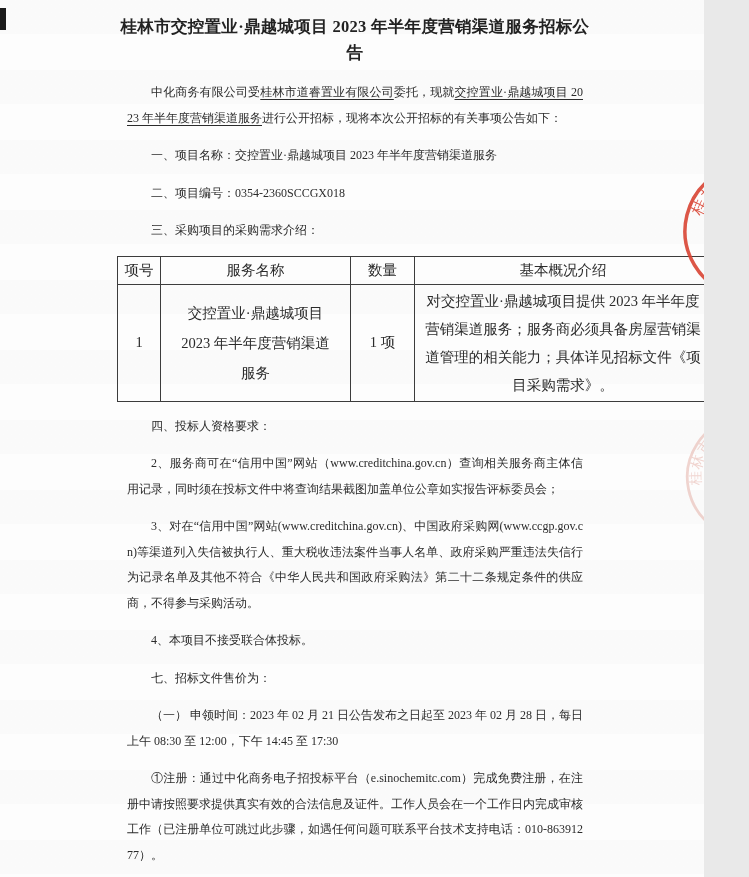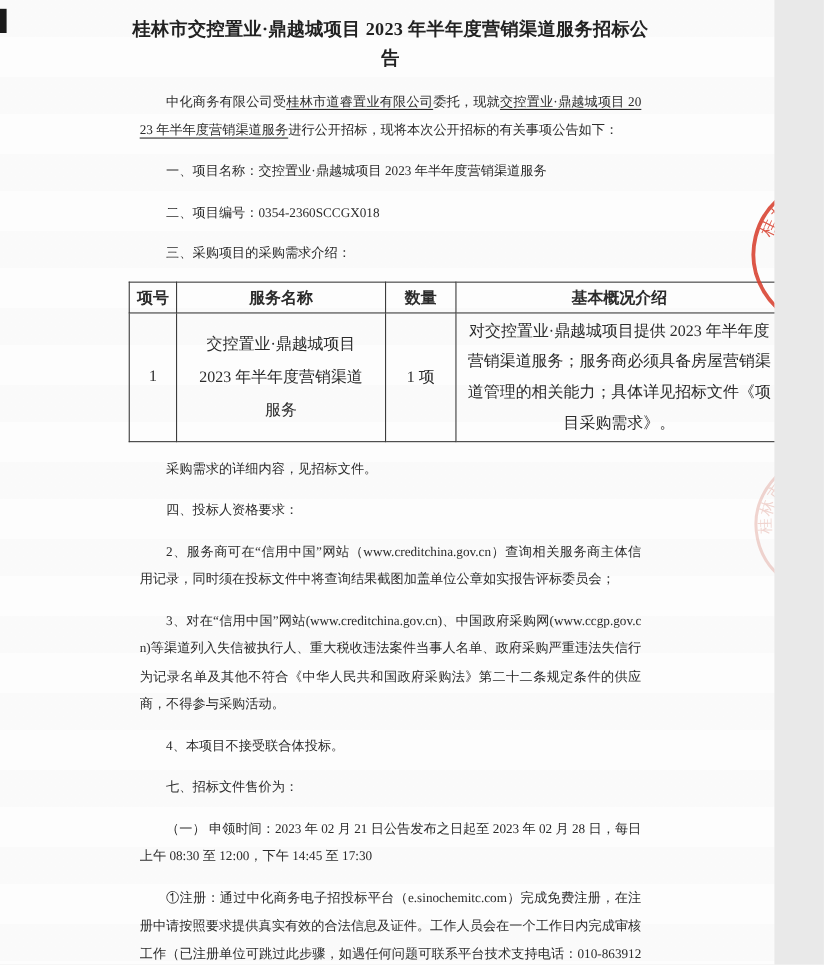--- a/index.html
+++ b/index.html
@@ -49,21 +49,21 @@
   }
   .req-table th, .req-table td {
     border:1.2px solid #3c3c3c;
     font-size:14.5px;
     color:#2b2b2b;
     text-align:center;
     vertical-align:middle;
     padding:0;
     box-sizing:border-box;
   }
-  .req-table thead th { height:28px; font-weight:bold; }
+  .req-table thead th { height:28px; font-weight:normal; }
   .req-table tbody td { height:112px; }
   td.cell-service { line-height:30px; padding:0 16px; }
   td.cell-desc   { line-height:28px; padding:2px 9px; }
   
   .seal {
     position:absolute;
     z-index:3;
     pointer-events:none;
   }
   .seal-primary {
@@ -119,21 +119,20 @@
     <tbody>
       <tr>
         <td>1</td>
         <td class="cell-service">交控置业·鼎越城项目 2023 年半年度营销渠道服务</td>
         <td>1 项</td>
         <td class="cell-desc">对交控置业·鼎越城项目提供 2023 年半年度营销渠道服务；服务商必须具备房屋营销渠道管理的相关能力；具体详见招标文件《项目采购需求》。</td>
       </tr>
     </tbody>
   </table>
 
-  <p class="body-line">采购需求的详细内容，见招标文件。</p>
   <p class="body-line">四、投标人资格要求：</p>
   <p class="body-line">2、服务商可在“信用中国”网站（www.creditchina.gov.cn）查询相关服务商主体信用记录，同时须在投标文件中将查询结果截图加盖单位公章如实报告评标委员会；</p>
   <p class="body-line">3、对在“信用中国”网站(www.creditchina.gov.cn)、中国政府采购网(www.ccgp.gov.cn)等渠道列入失信被执行人、重大税收违法案件当事人名单、政府采购严重违法失信行为记录名单及其他不符合《中华人民共和国政府采购法》第二十二条规定条件的供应商，不得参与采购活动。</p>
   <p class="body-line">4、本项目不接受联合体投标。</p>
   <p class="body-line">七、招标文件售价为：</p>
   <p class="body-line">（一） 申领时间：2023 年 02 月 21 日公告发布之日起至 2023 年 02 月 28 日，每日上午 08:30 至 12:00，下午 14:45 至 17:30</p>
   <p class="body-line">①注册：通过中化商务电子招投标平台（e.sinochemitc.com）完成免费注册，在注册中请按照要求提供真实有效的合法信息及证件。工作人员会在一个工作日内完成审核工作（已注册单位可跳过此步骤，如遇任何问题可联系平台技术支持电话：010-86391277）。</p>
   <p class="body-line">②购买：注册审核通过后，在【投标管理-购买文件】页面找到项目标号（0747-2360SCCGX018)，通过网上支付方式购买文件。在【投标管理-文件下载】页面下载增值税电子普通发票。招标文件售价为 300 元，售后不退。</p>
 
   <svg class="seal seal-primary" width="150" height="150" viewBox="0 0 150 150" aria-hidden="true">

